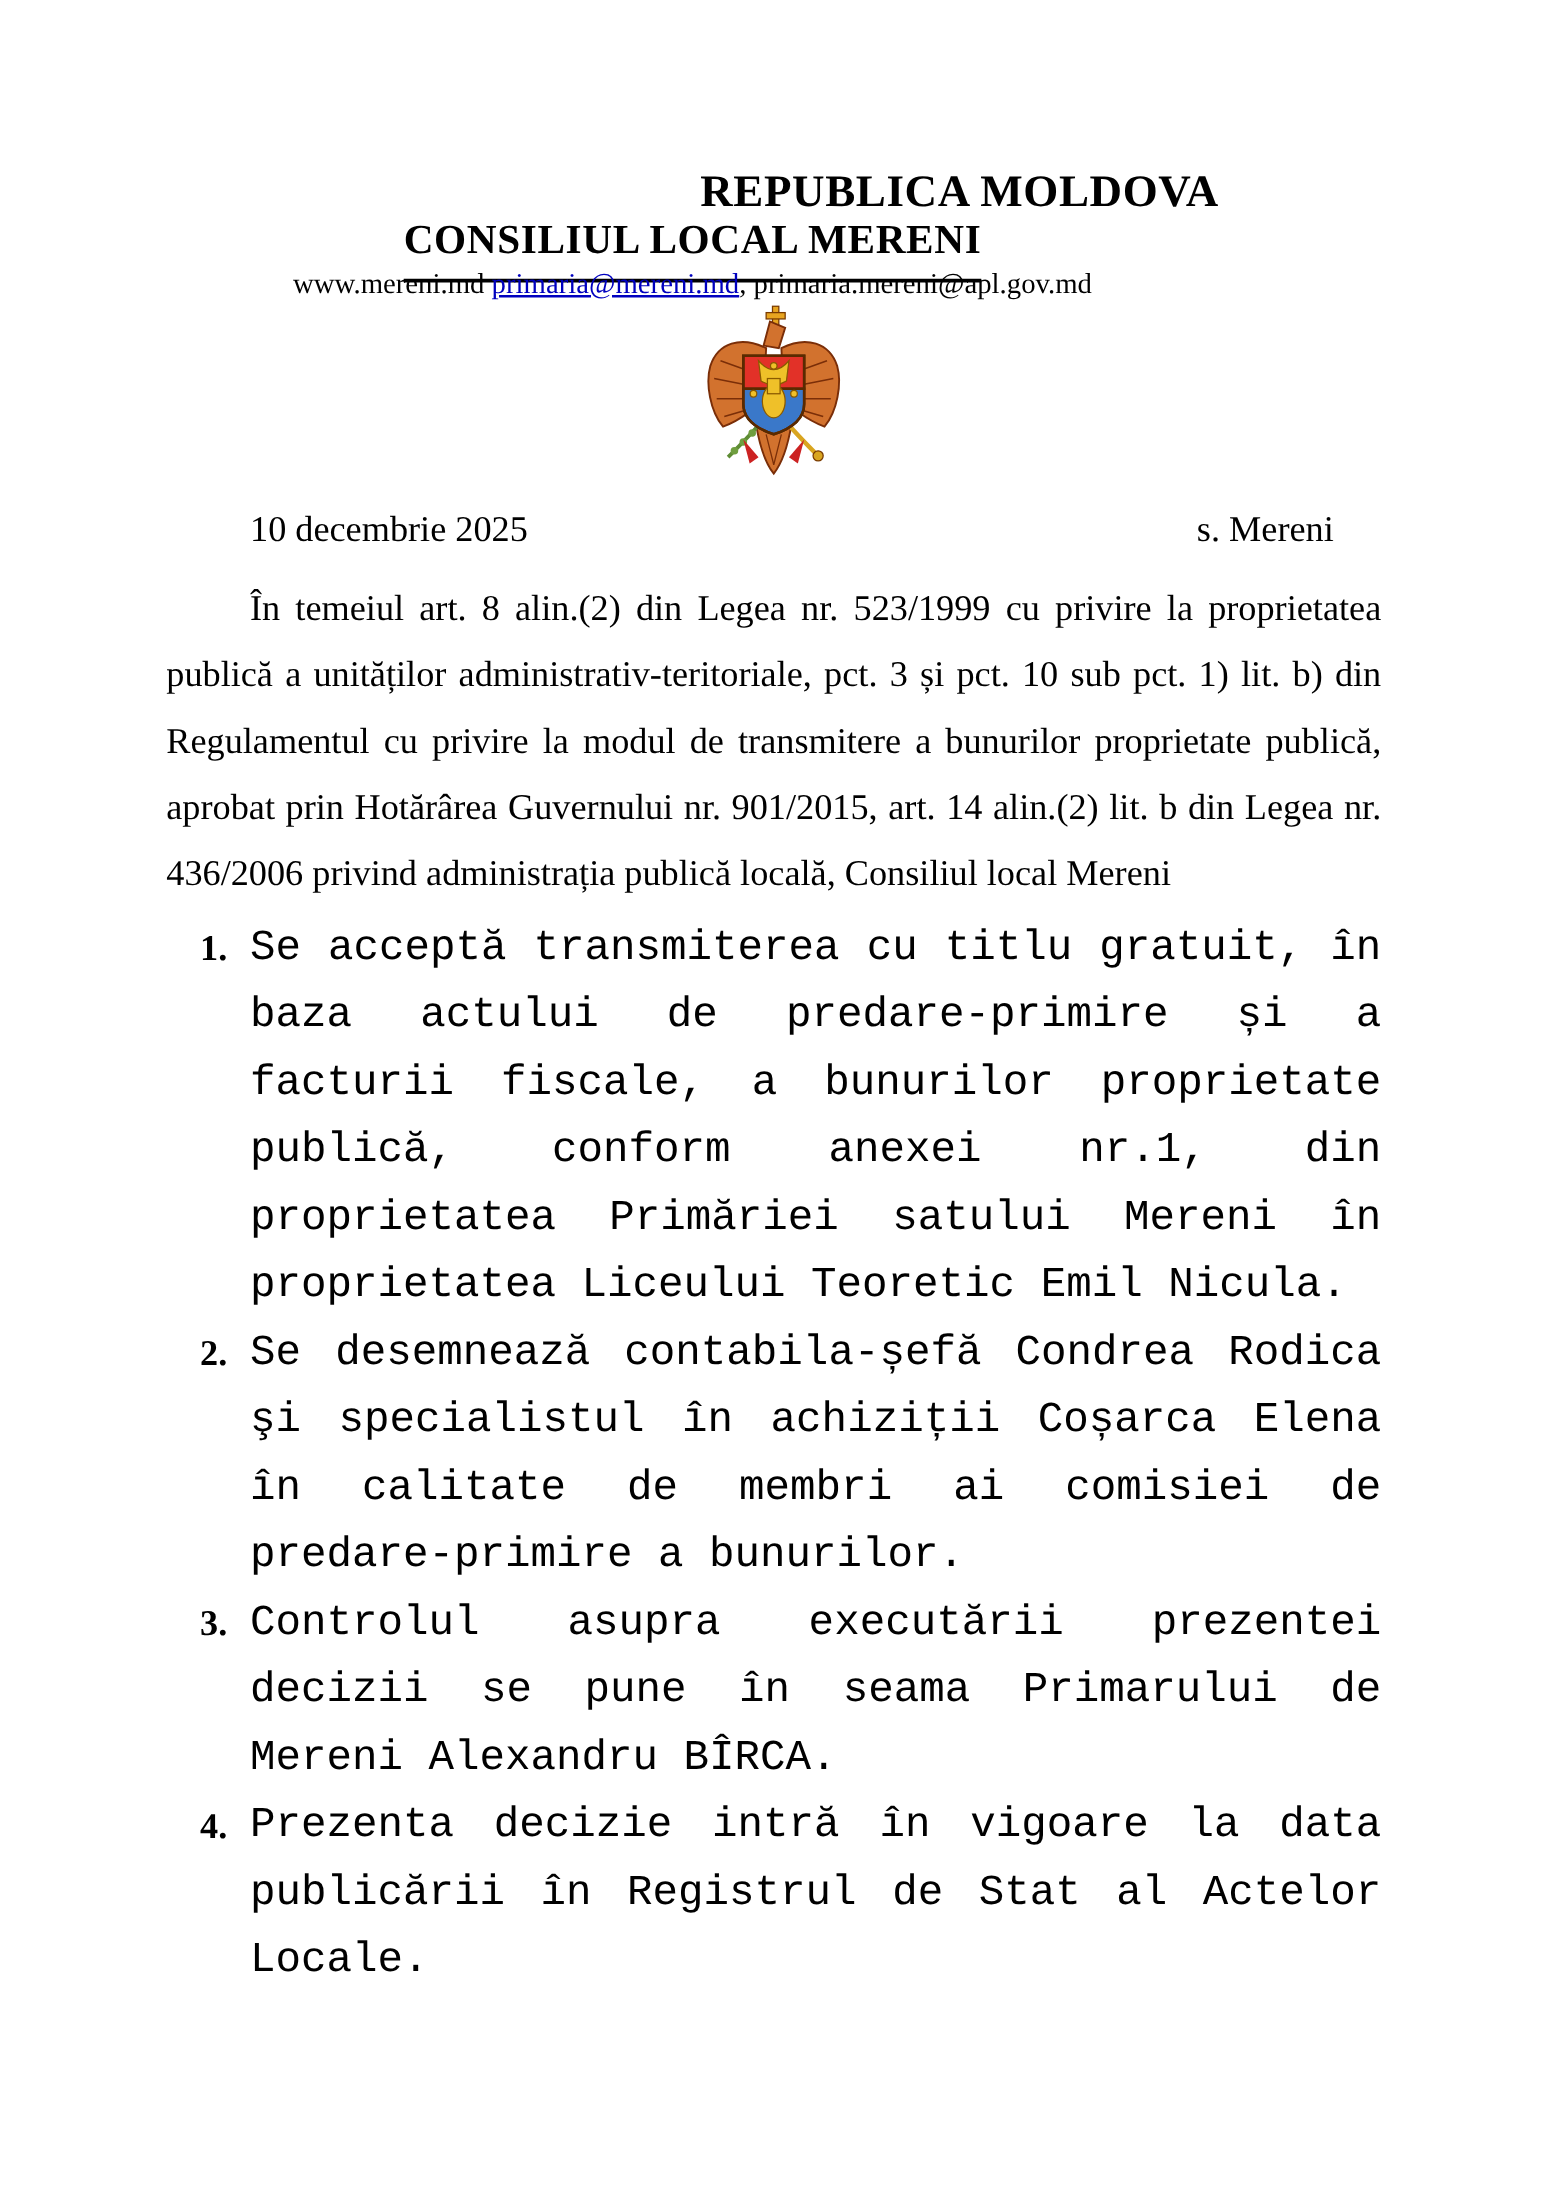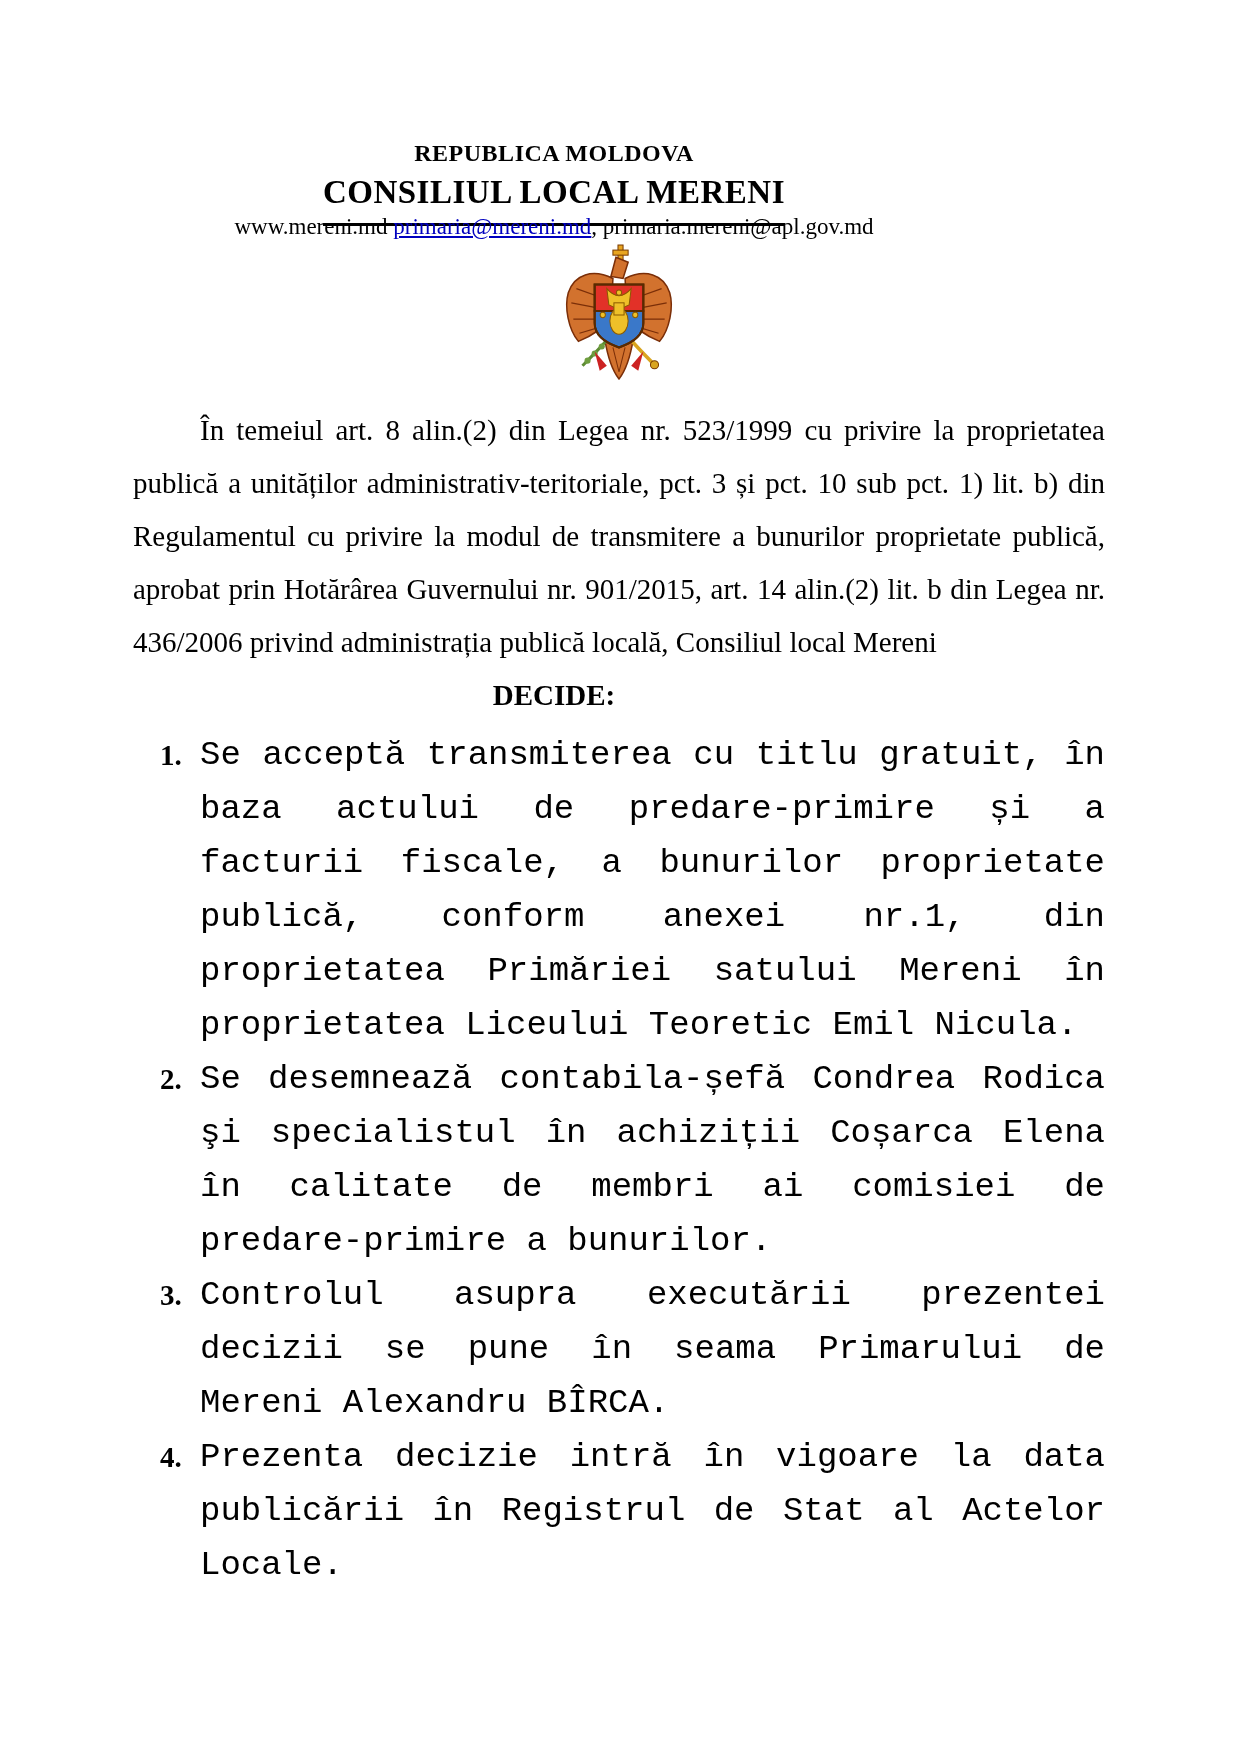--- a/index.html
+++ b/index.html
@@ -10,21 +10,21 @@
     color:#000;
     font-family:"Liberation Serif","DejaVu Serif",serif;
     overflow:hidden;
   }
   .content {
     position:absolute; left:133px; top:135px; width:972px;
   }
   
   .center-col { text-align:center; margin-right:130px; }
 
-  .h-line { font-weight:bold; font-size:24px; line-height:36px; letter-spacing:0.5px; }
+  .h-line { font-weight:bold; font-size:36px; line-height:36px; letter-spacing:0.5px;text-align:right; }
   .h-line3 { font-weight:bold; font-size:33px; line-height:42px; letter-spacing:0.5px; }
   .h-line3 .uline { border-bottom:3px solid #000; padding-bottom:13px; }
   .h-contact { font-size:23px; line-height:27px; }
   .email-link { color:#0000bf; text-decoration:underline; cursor:pointer; }
 
   .emblem-wrap { text-align:center; margin-top:4px; line-height:0; }
 
   .decizie-line { font-size:31px; line-height:40px; margin-top:32px; }
   .decizie-line .b { font-weight:bold; }
 
@@ -108,25 +108,28 @@
           <ellipse cx="64" cy="76" rx="9" ry="13"></ellipse>
           <rect x="59" y="58" width="10" height="12"></rect>
           <circle cx="64" cy="48" r="2.6"></circle>
           <circle cx="48" cy="70" r="2.6"></circle>
           <circle cx="80" cy="70" r="2.6"></circle>
         </g>
       </svg>
     </div>
 
 
+    <div class="date-row">
+      <span>10 decembrie 2025</span>
+      <span>s. Mereni</span>
+    </div>
 
 
     <div class="preamble">În temeiul art. 8 alin.(2) din Legea nr. 523/1999 cu privire la proprietatea publică a unităților administrativ-teritoriale, pct. 3 și pct. 10 sub pct. 1) lit. b) din Regulamentul cu privire la modul de transmitere a bunurilor proprietate publică, aprobat prin Hotărârea Guvernului nr. 901/2015, art. 14 alin.(2) lit. b din Legea nr. 436/2006 privind administrația publică locală, Consiliul local Mereni</div>
 
-    <div class="decide-line center-col">DECIDE:</div>
 
     <div class="items">
       <div class="item">
         <div class="item-num">1.</div>
         <div class="item-text">Se acceptă transmiterea cu titlu gratuit, în baza actului de predare-primire și a facturii fiscale, a bunurilor proprietate publică, conform anexei nr.1, din proprietatea Primăriei satului Mereni în proprietatea Liceului Teoretic Emil Nicula.</div>
       </div>
       <div class="item">
         <div class="item-num">2.</div>
         <div class="item-text">Se desemnează contabila-șefă Condrea Rodica şi specialistul în achiziții Coșarca Elena în calitate de membri ai comisiei de predare-primire a bunurilor.</div>
       </div>

